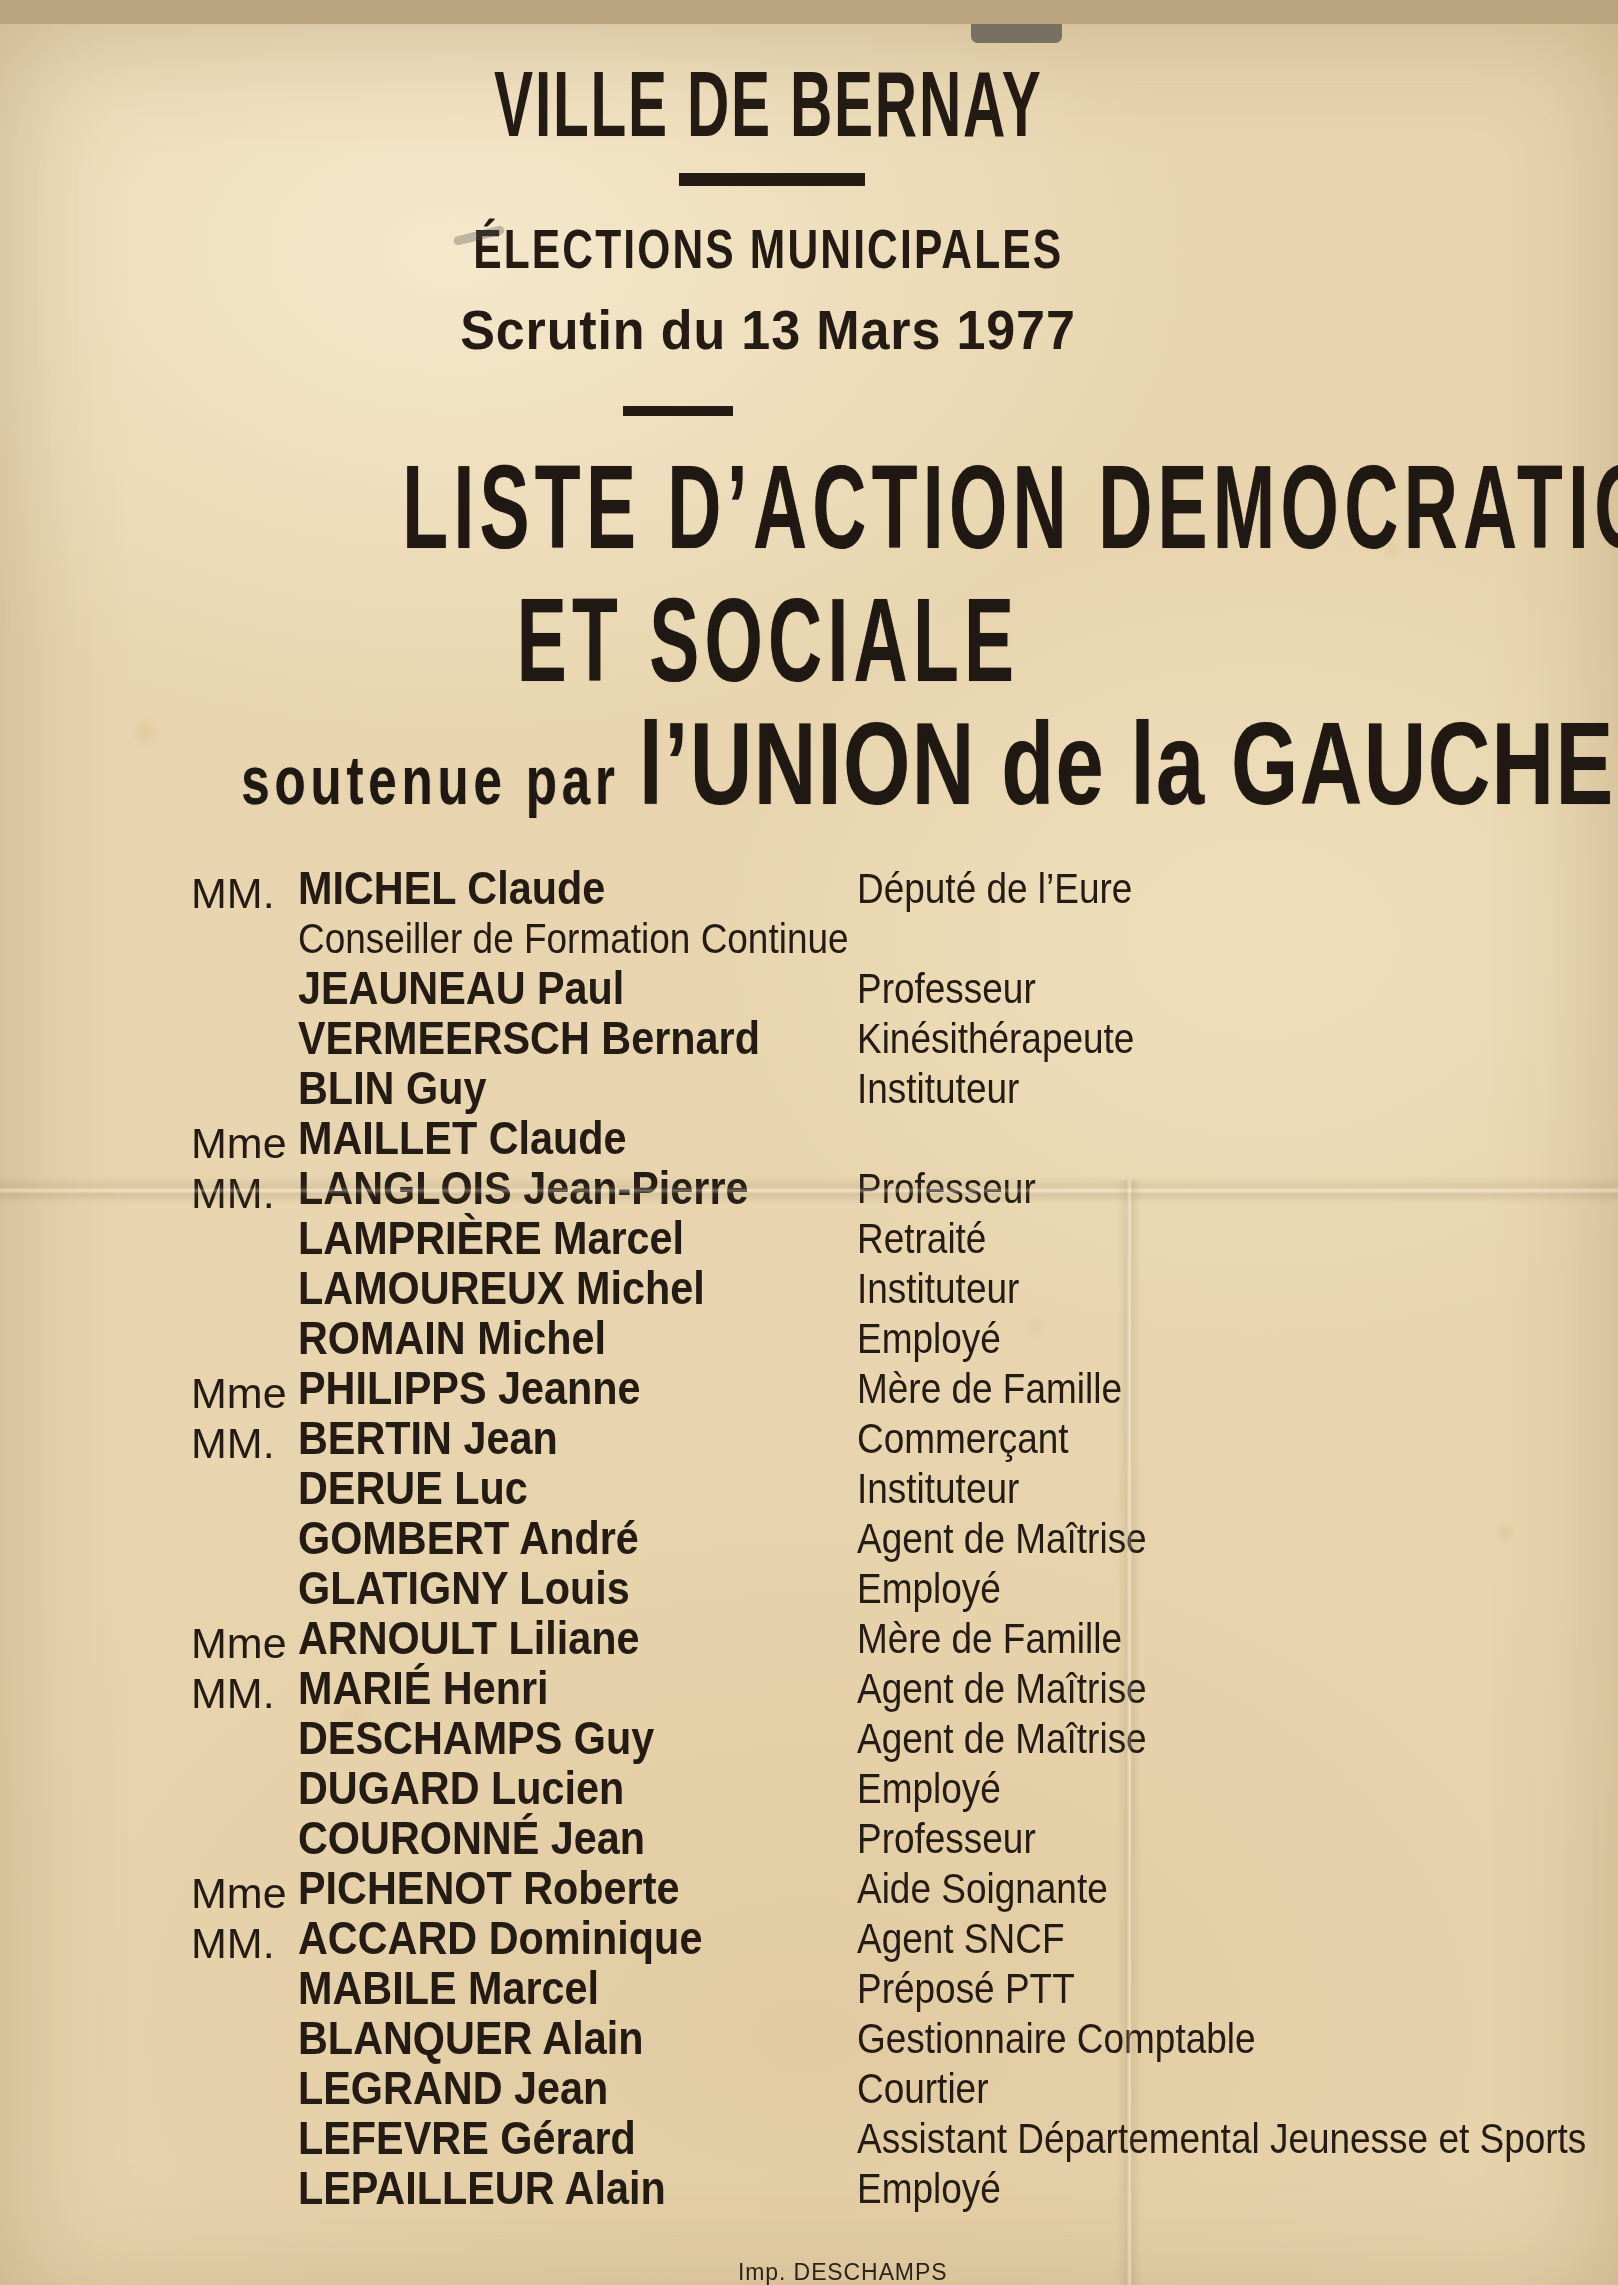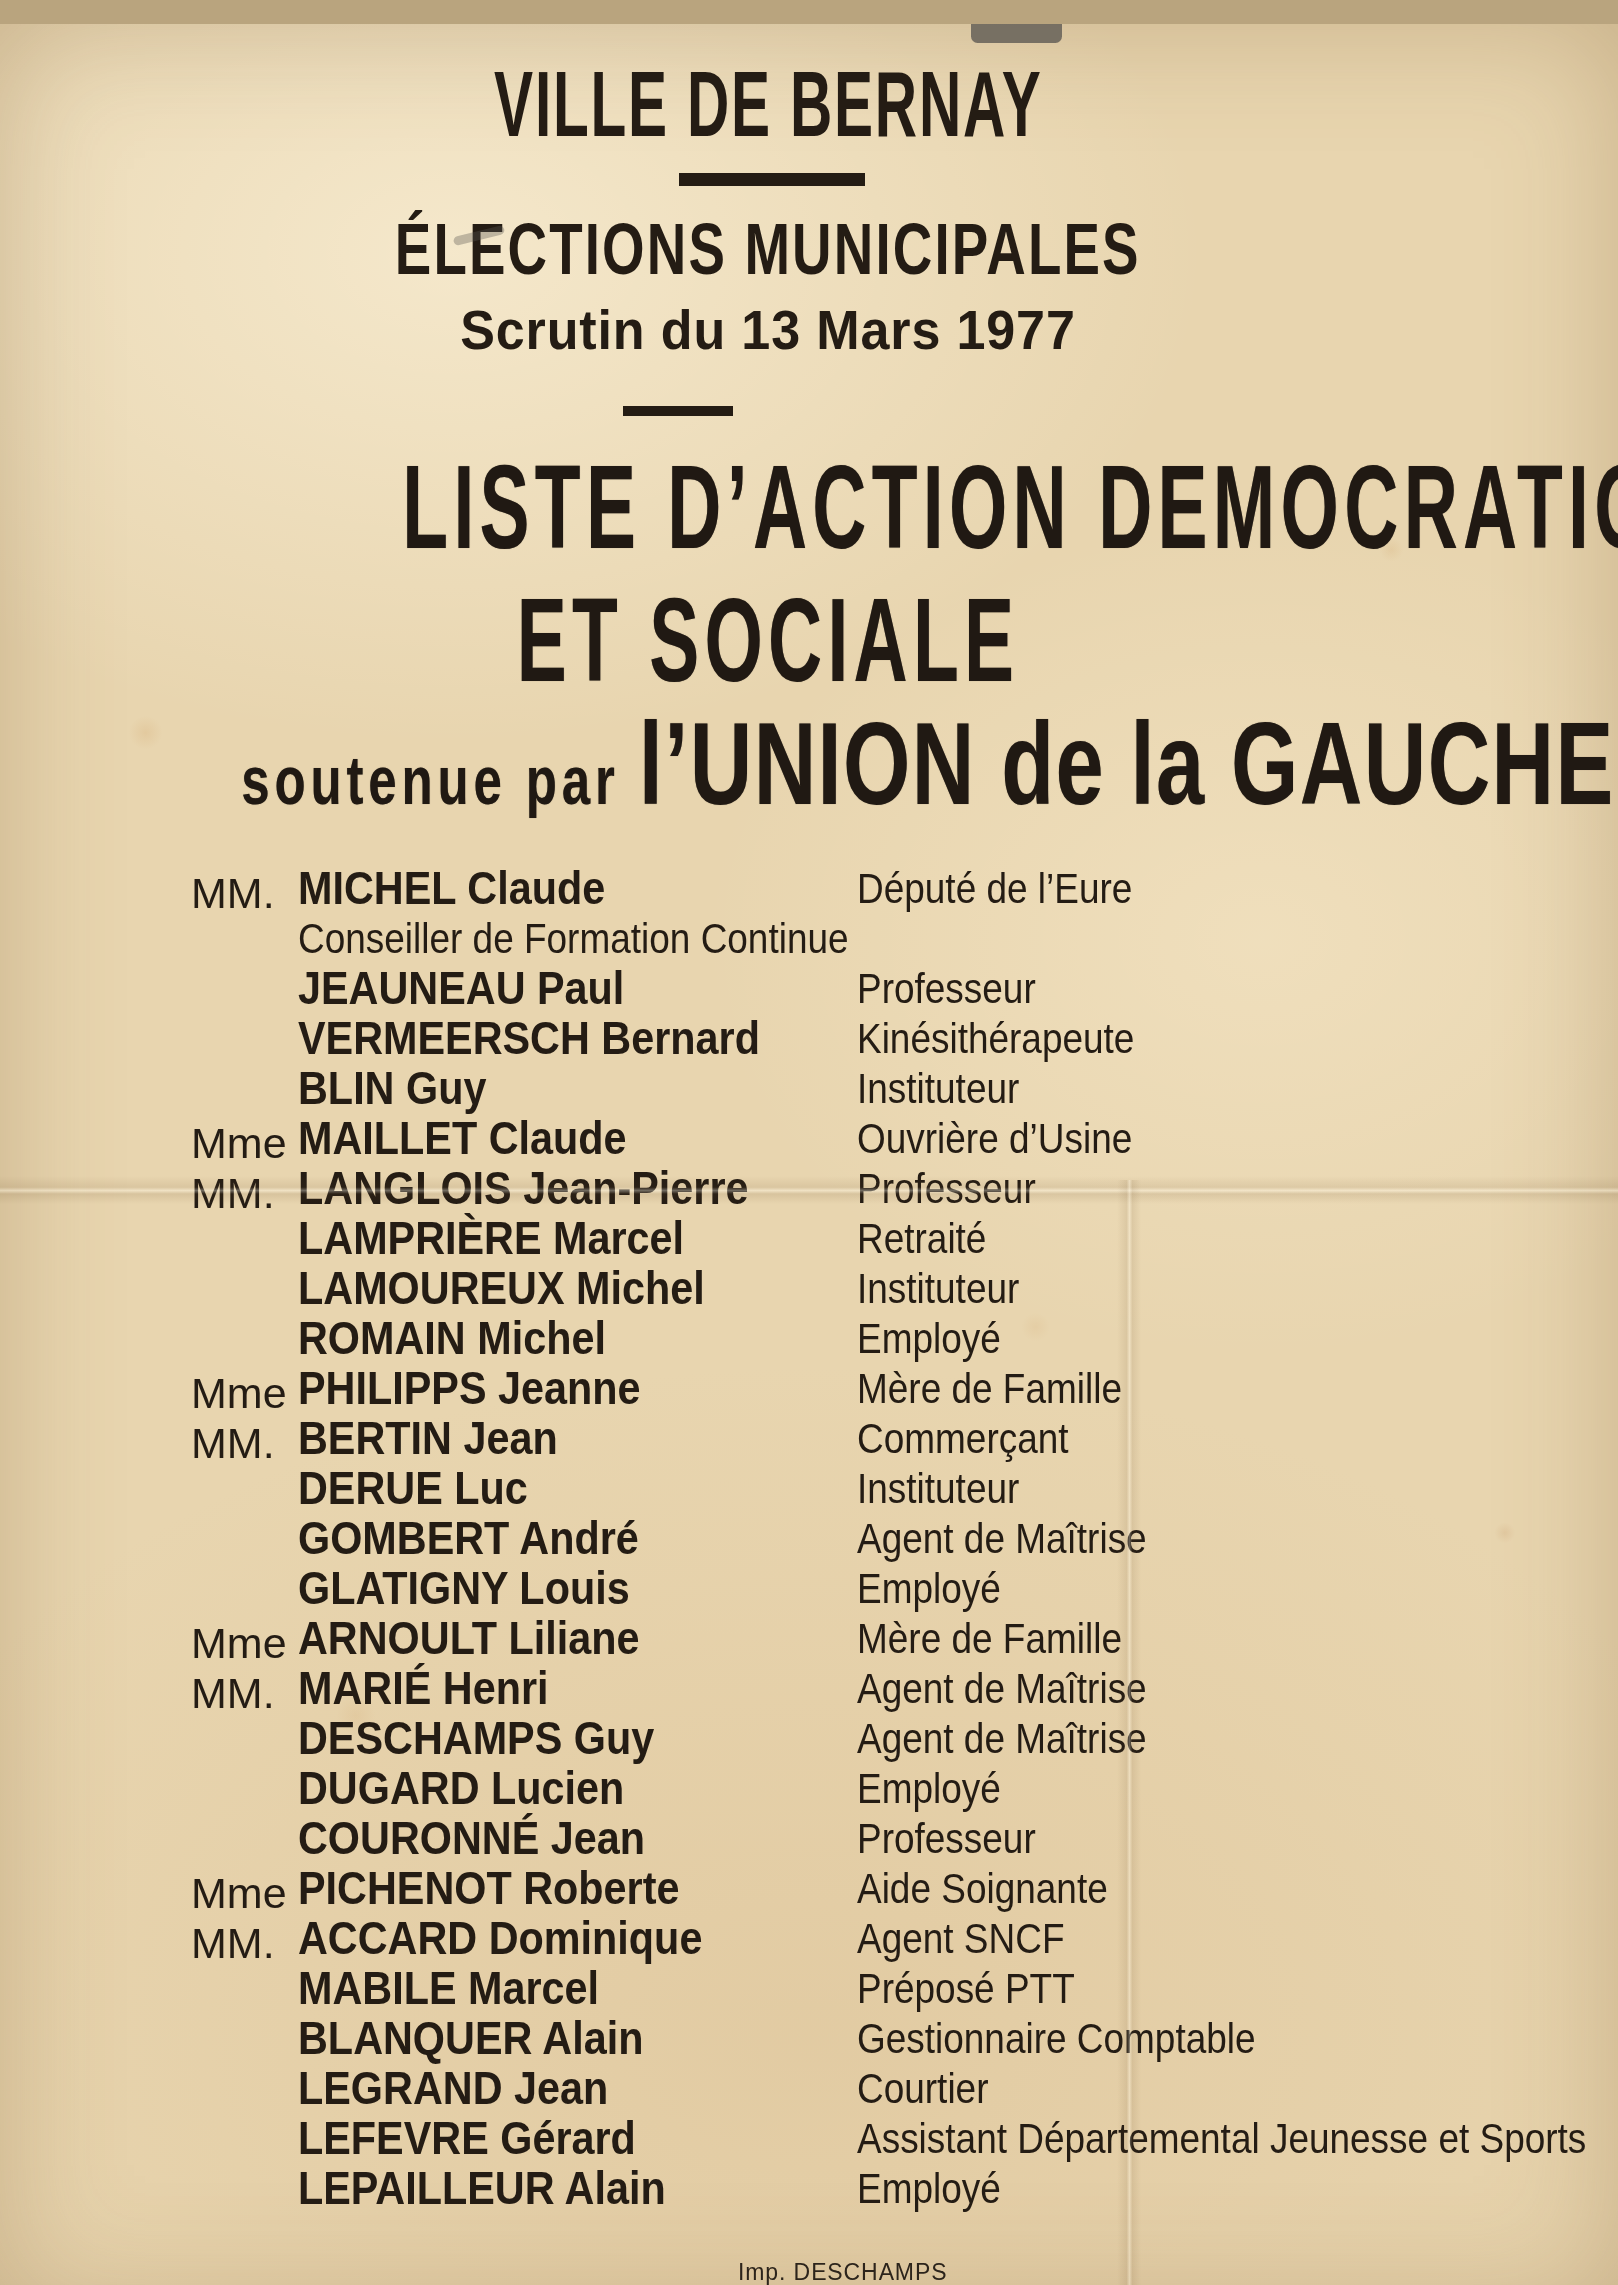--- a/index.html
+++ b/index.html
@@ -18,21 +18,21 @@
     box-shadow: inset 0 0 121px rgba(122,90,46,0.30);
     font-family:"Liberation Sans","DejaVu Sans",sans-serif;
     color:#241c14;
     margin-top:24px;
   }
   .hdr{position:absolute; left:0; width:1536px; text-align:center; white-space:nowrap;}
   .squeeze{display:inline-block; white-space:nowrap;}
   .city{top:32px; font-size:93px; line-height:97px; font-weight:700;}
   .city .squeeze{transform:scaleX(0.63); transform-origin:center; letter-spacing:2.8px;}
   .rule1{position:absolute; top:149px; left:679px; width:186px; height:13px; background:#241c14;}
-  .elections{top:183px; font-size:72px; line-height:84px; font-weight:700;}
+  .elections{top:183px; font-size:56px; line-height:84px; font-weight:700;}
   .elections .squeeze{transform:scaleX(0.76); transform-origin:center; letter-spacing:2.8px;}
   .scrutin{top:276px; font-size:56px; line-height:60px; font-weight:700;}
   .scrutin .squeeze{transform:scaleX(0.93); transform-origin:center; letter-spacing:0.9px;}
   .rule2{position:absolute; top:382px; left:623px; width:110px; height:10.3px; background:#241c14;}
   .big{font-weight:700; color:#201913; text-shadow:0 0 0.9px rgba(32,25,19,0.55);}
   .liste{top:421px; font-size:119px; line-height:123px;}
   .liste .squeeze{transform:scaleX(0.63); transform-origin:center; letter-spacing:8.4px;}
   .etsoc{top:554px; font-size:119px; line-height:123px;}
   .etsoc .squeeze{transform:scaleX(0.63); transform-origin:center; letter-spacing:8.4px;}
   .support{top:677px; font-size:117px; line-height:125px;}
@@ -114,21 +114,20 @@
 
     <div class="row">
       <span class="col-prefix"></span>
       <span class="col-name"><span class="sc">BLIN Guy</span></span>
       <span class="col-prof"><span class="sc">Instituteur</span></span>
     </div>
 
     <div class="row">
       <span class="col-prefix">Mme</span>
       <span class="col-name"><span class="sc">MAILLET Claude</span></span>
-      <span class="col-prof"><span class="sc">Ouvrière d’Usine</span></span>
     </div>
 
     <div class="row">
       <span class="col-prefix">MM.</span>
       <span class="col-name"><span class="sc">LANGLOIS Jean-Pierre</span></span>
       <span class="col-prof"><span class="sc">Professeur</span></span>
     </div>
 
     <div class="row">
       <span class="col-prefix"></span>

